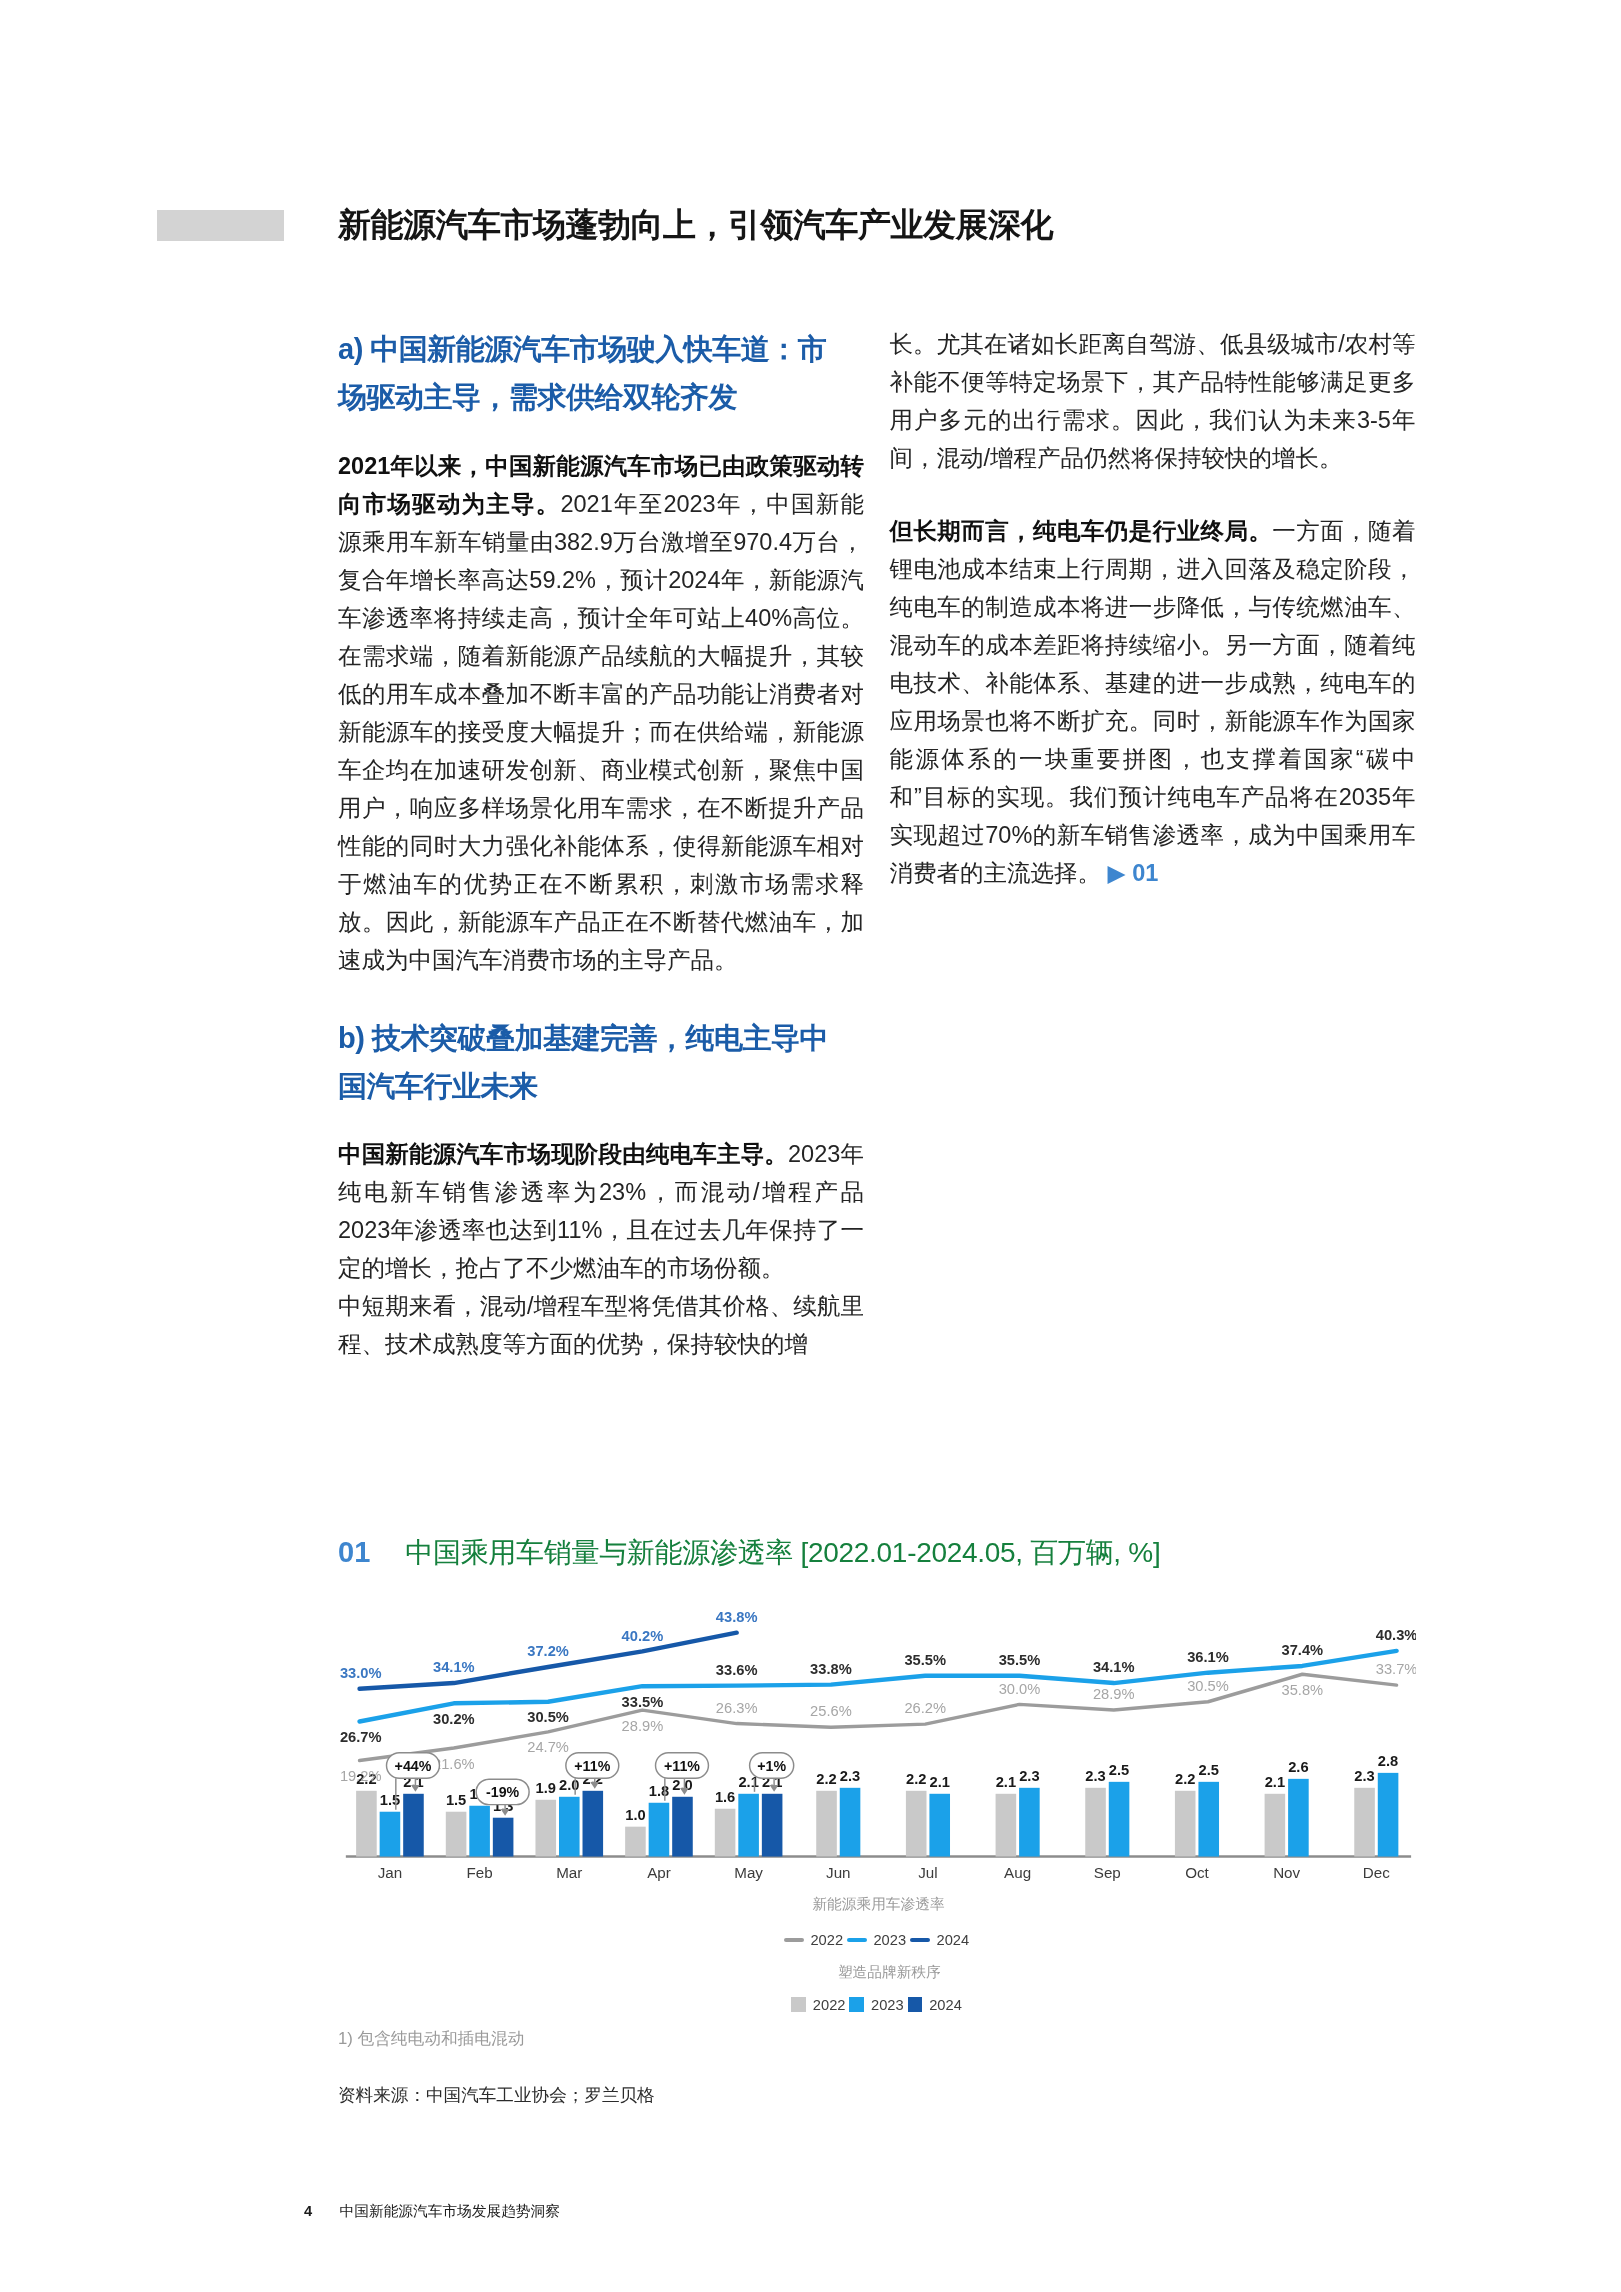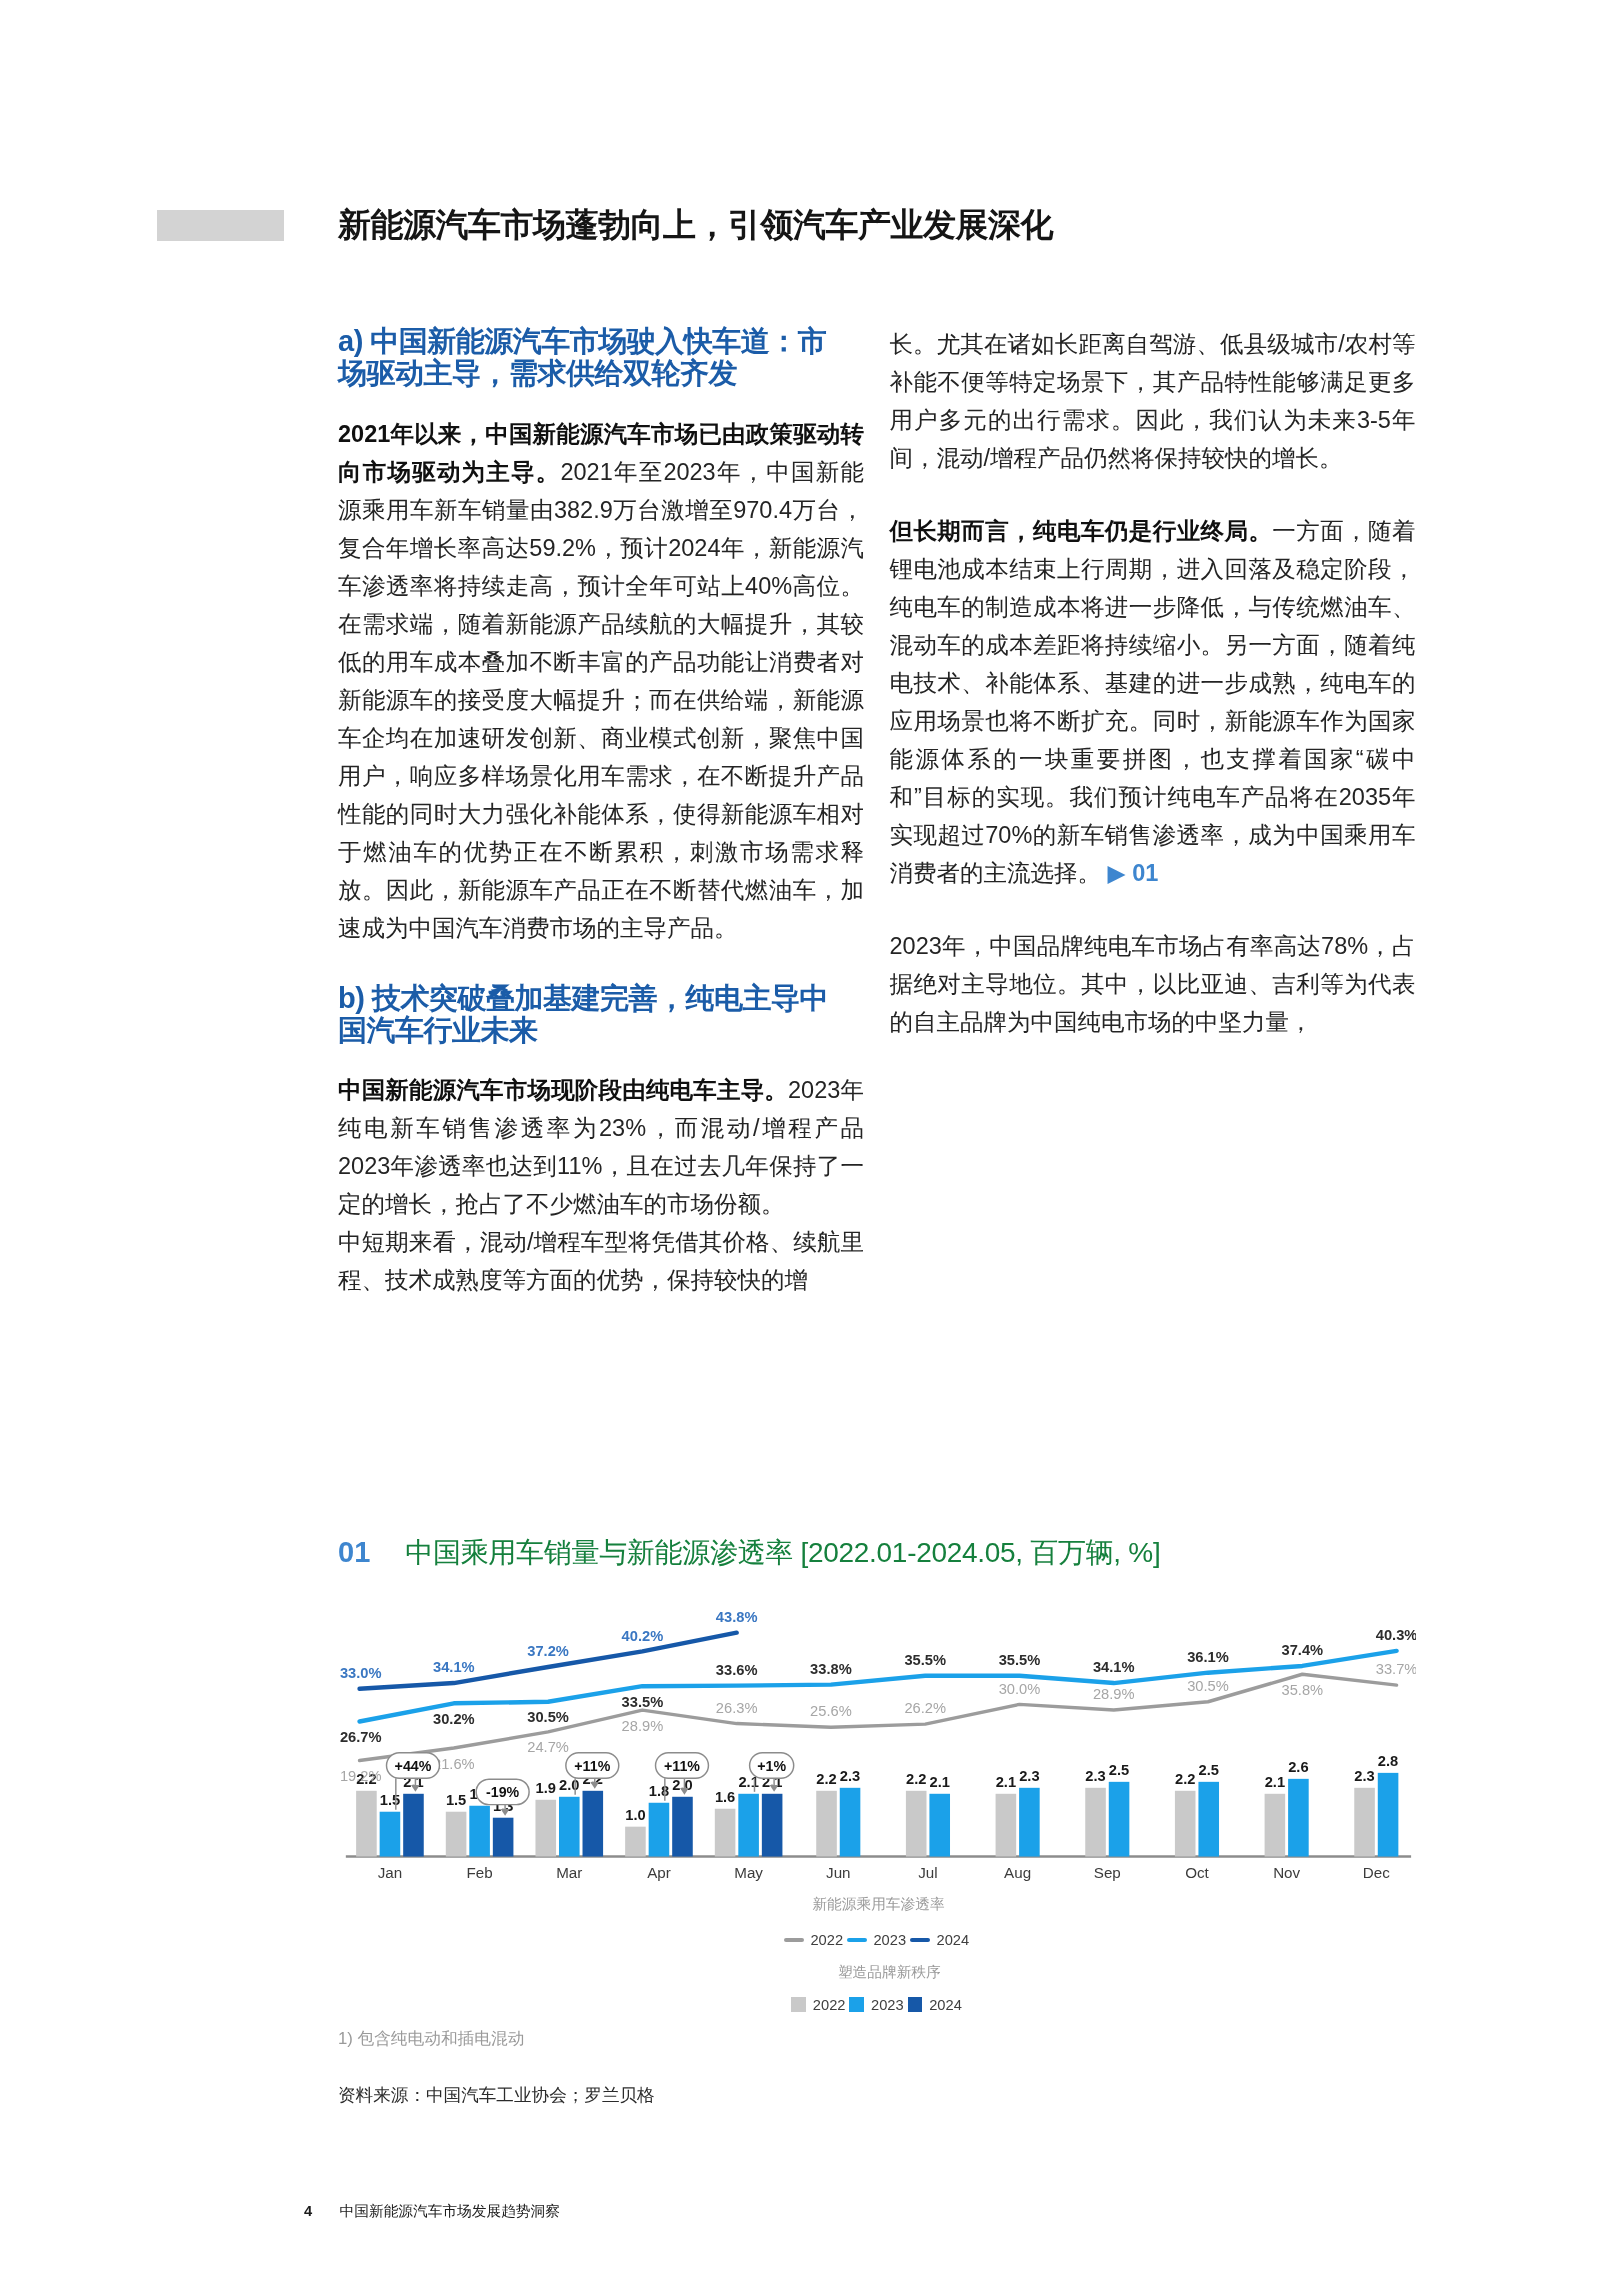--- a/index.html
+++ b/index.html
@@ -7,21 +7,21 @@
     width:1621px;height:2293px;position:relative;background:#ffffff;
     font-family:"Liberation Sans","DejaVu Sans",sans-serif;overflow:hidden;color:#222;
   }
   .accent-bar{position:absolute;left:157px;top:210px;width:127px;height:31px;background:#d3d3d3;}
   .page-title{position:absolute;left:338px;top:203px;font-size:33px;font-weight:bold;color:#151515;letter-spacing:-0.5px;white-space:nowrap;}
 
   .columns{position:absolute;left:338px;top:325px;width:1081px;display:flex;gap:25.5px;}
   .col{width:526px;}
   .col p{font-size:23.5px;line-height:38px;color:#242424;text-align:justify;margin:0 0 35px 0;}
   .lead{font-weight:bold;color:#101010;}
-  .sec{color:#1b5ca8;font-size:29px;line-height:32px;font-weight:bold;margin:0 0 25.5px 0;padding-right:25.5px;letter-spacing:-0.5px;}
+  .sec{color:#1b5ca8;font-size:29px;line-height:48px;font-weight:bold;margin:0 0 25.5px 0;padding-right:25.5px;letter-spacing:-0.5px;}
   .sec.mid{margin-top:23.5px;}
   .joined{margin-bottom:0 !important;}
   .ref{color:#3e86cf;font-weight:bold;white-space:nowrap;}
 
   .chart{position:absolute;left:338px;top:1534px;width:1081px;}
   .chart-head{display:flex;gap:35px;align-items:baseline;}
   .chart-num{color:#3e86cf;font-weight:bold;font-size:29px;}
   .chart-title{font-size:28px;font-weight:normal;color:#15803d;letter-spacing:-0.3px;}
   #chart-svg{display:block;margin-top:17.6px;}
   #chart-svg text{font-family:"Liberation Sans","DejaVu Sans",sans-serif;}
@@ -48,21 +48,20 @@
   <div class="col">
     <div class="sec">a) 中国新能源汽车市场驶入快车道：市场驱动主导，需求供给双轮齐发</div>
     <p><span class="lead">2021年以来，中国新能源汽车市场已由政策驱动转向市场驱动为主导。</span><span>2021年至2023年，中国新能源乘用车新车销量由382.9万台激增至970.4万台，复合年增长率高达59.2%，预计2024年，新能源汽车渗透率将持续走高，预计全年可站上40%高位。在需求端，随着新能源产品续航的大幅提升，其较低的用车成本叠加不断丰富的产品功能让消费者对新能源车的接受度大幅提升；而在供给端，新能源车企均在加速研发创新、商业模式创新，聚焦中国用户，响应多样场景化用车需求，在不断提升产品性能的同时大力强化补能体系，使得新能源车相对于燃油车的优势正在不断累积，刺激市场需求释放。因此，新能源车产品正在不断替代燃油车，加速成为中国汽车消费市场的主导产品。</span></p>
     <div class="sec mid">b) 技术突破叠加基建完善，纯电主导中国汽车行业未来</div>
     <p class="joined"><span class="lead">中国新能源汽车市场现阶段由纯电车主导。</span><span>2023年纯电新车销售渗透率为23%，而混动/增程产品2023年渗透率也达到11%，且在过去几年保持了一定的增长，抢占了不少燃油车的市场份额。</span></p>
     <p>中短期来看，混动/增程车型将凭借其价格、续航里程、技术成熟度等方面的优势，保持较快的增</p>
   </div>
   <div class="col">
     <p>长。尤其在诸如长距离自驾游、低县级城市/农村等补能不便等特定场景下，其产品特性能够满足更多用户多元的出行需求。因此，我们认为未来3-5年间，混动/增程产品仍然将保持较快的增长。</p>
     <p><span class="lead">但长期而言，纯电车仍是行业终局。</span><span>一方面，随着锂电池成本结束上行周期，进入回落及稳定阶段，纯电车的制造成本将进一步降低，与传统燃油车、混动车的成本差距将持续缩小。另一方面，随着纯电技术、补能体系、基建的进一步成熟，纯电车的应用场景也将不断扩充。同时，新能源车作为国家能源体系的一块重要拼图，也支撑着国家“碳中和”目标的实现。我们预计纯电车产品将在2035年实现超过70%的新车销售渗透率，成为中国乘用车消费者的主流选择。</span> <span class="ref">▶ 01</span></p>
-    <p>2023年，中国品牌纯电车市场占有率高达78%，占据绝对主导地位。其中，以比亚迪、吉利等为代表的自主品牌为中国纯电市场的中坚力量，</p>
   </div>
 </div>
 
 <div class="chart">
   <div class="chart-head">
     <span class="chart-num">01</span>
     <span class="chart-title">中国乘用车销量与新能源渗透率 [2022.01-2024.05, 百万辆, %]</span>
   </div>
   <svg id="chart-svg" width="1078" height="294" viewBox="0 0 1100 300">
       <line x1="8" y1="272" x2="1095" y2="272" stroke="#8c8c8c" stroke-width="2.5"></line>

